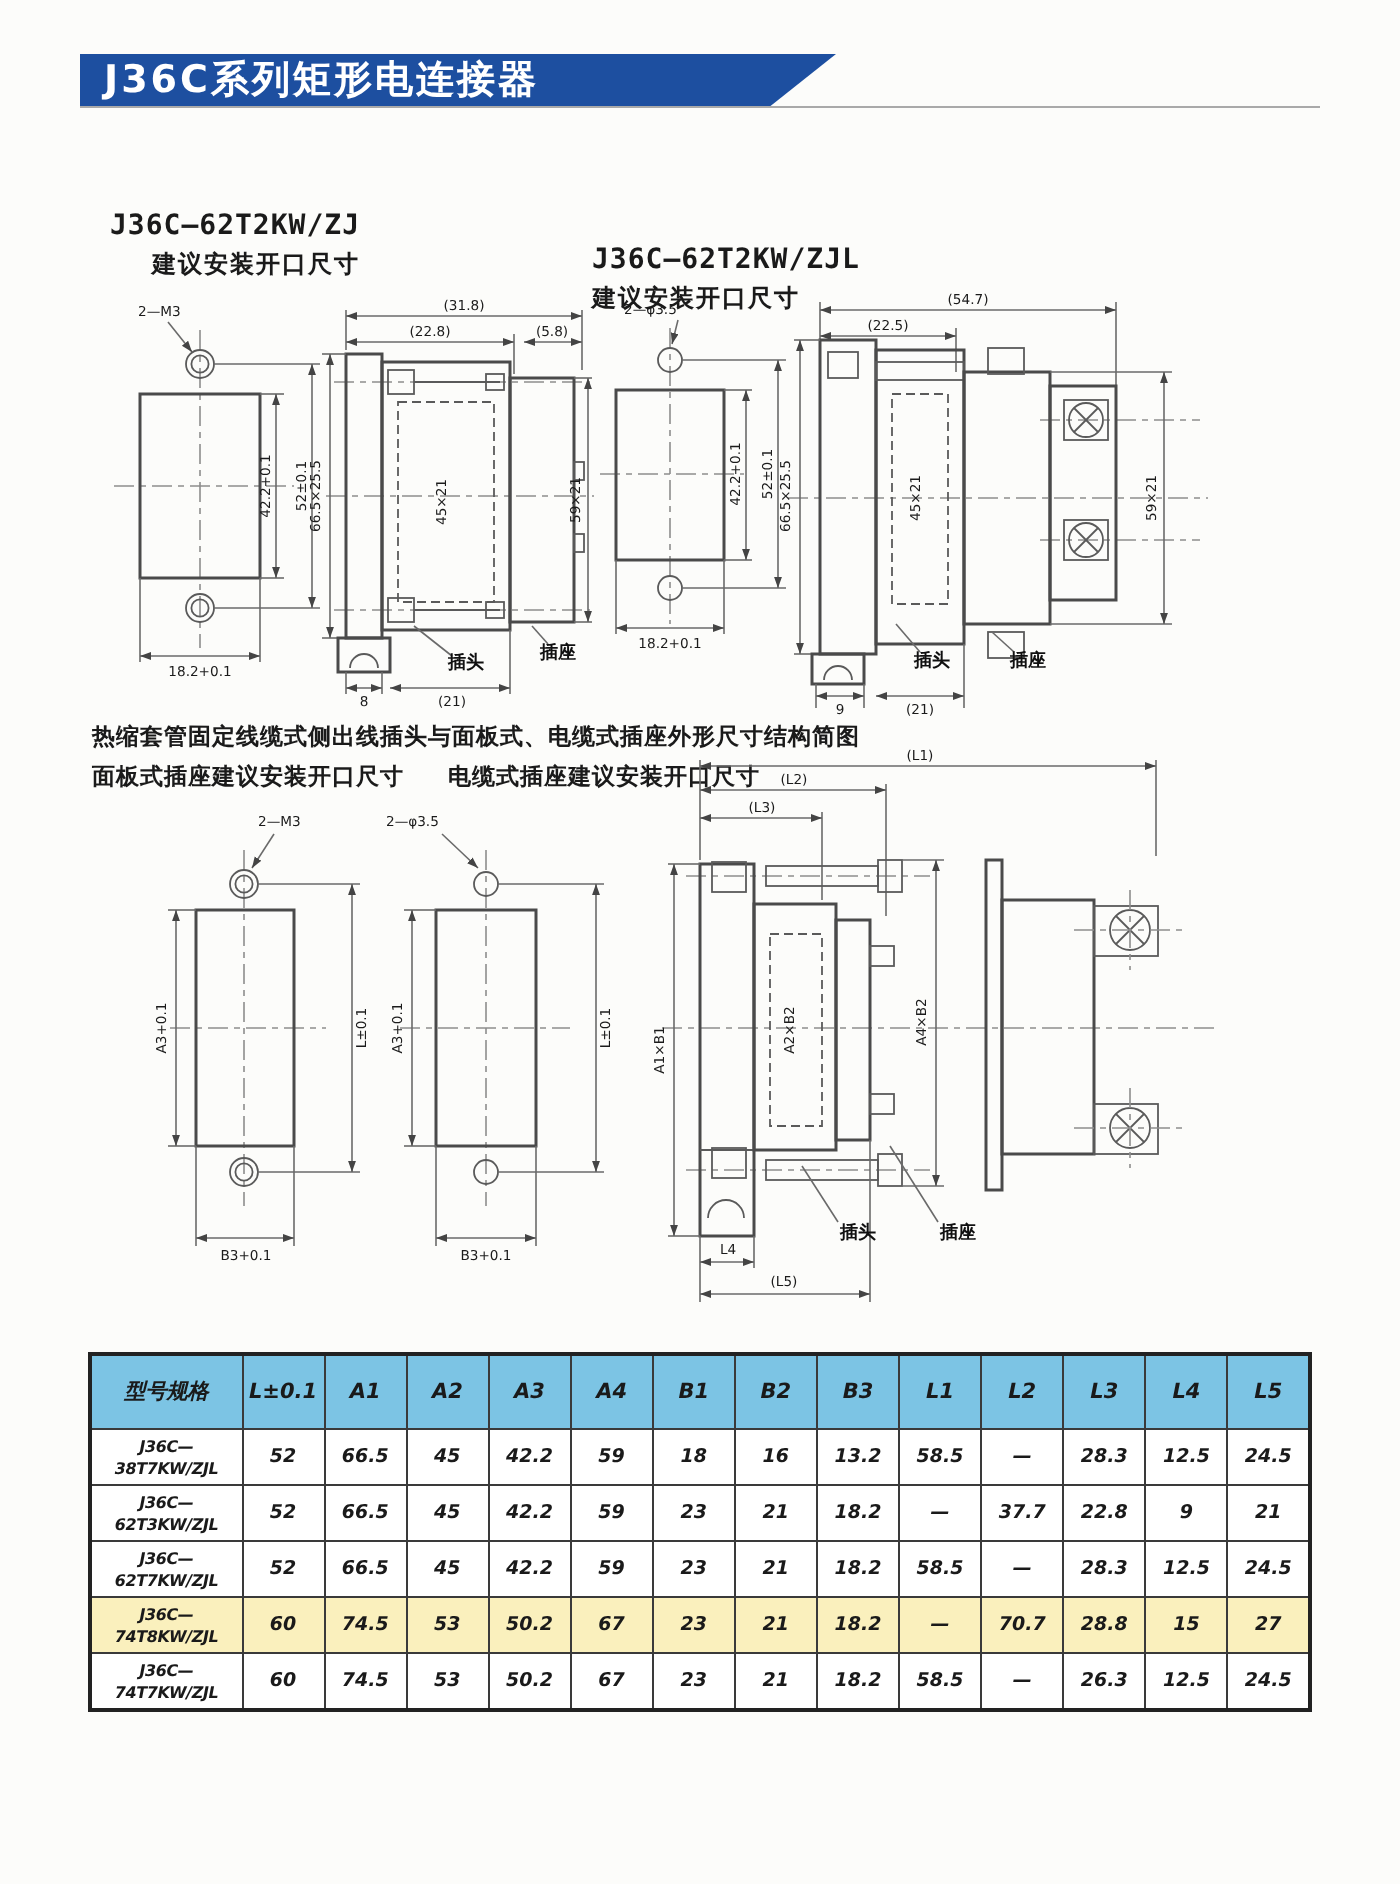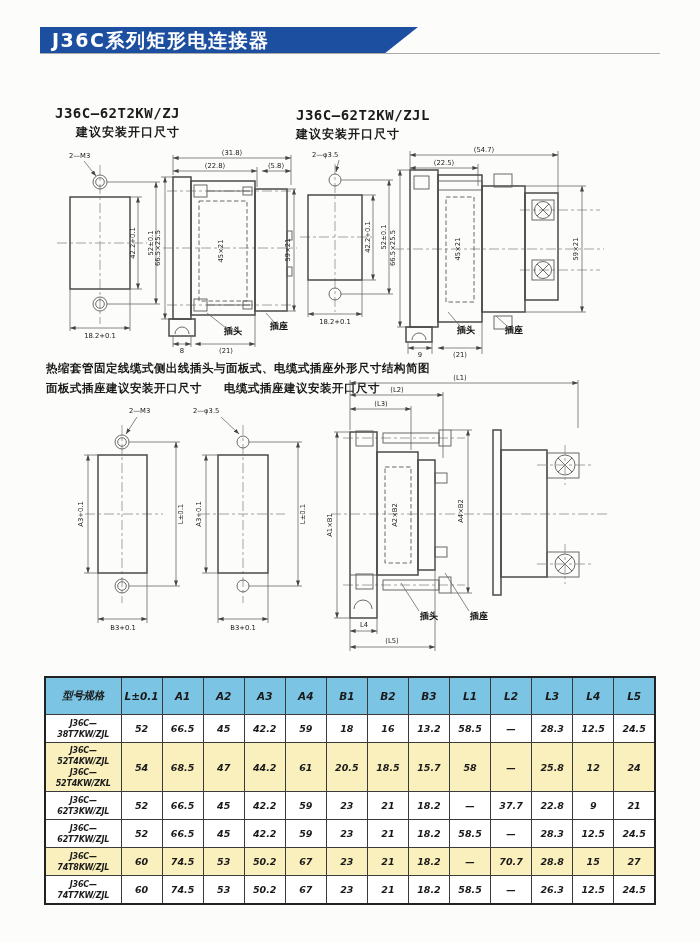--- a/index.html
+++ b/index.html
@@ -8,21 +8,21 @@
   
   .banner{position:absolute;left:40px;top:27px;width:378px;height:27px;background:#1d4fa0;
           clip-path:polygon(0 0,100% 0,calc(100% - 34px) 100%,0 100%);}
   .banner span{display:block;padding-left:12px;line-height:27px;font-size:19px;font-weight:bold;
           color:#ffffff;letter-spacing:1.5px;font-family:"DejaVu Sans",sans-serif;}
   .banner-rule{position:absolute;left:40px;top:53px;width:620px;height:1px;background:#a9a9a9;}
   
   .dwg-title{position:absolute;}
   .dwg-title .mt{font-family:"DejaVu Sans Mono",monospace;font-weight:bold;font-size:14px;letter-spacing:.5px;}
   .dwg-title .st{font-weight:bold;font-size:12px;margin-top:3px;letter-spacing:1px;}
-  .t1{left:55px;top:105px;text-align:right;} .t2{left:296px;top:107px;}
+  .t1{left:55px;top:105px;text-align:right;} .t2{left:296px;top:122px;}
   
   .notes{position:absolute;left:46px;top:358px;font-weight:bold;font-size:11.5px;letter-spacing:.5px;line-height:20px;}
   .notes .gap{margin-left:22px;}
   
   .dwgA{position:absolute;left:45px;top:147px;}
   .dwgB{position:absolute;left:298px;top:142px;}
   .dwgC{position:absolute;left:45px;top:373px;}
   svg .ol{stroke:#4a4a4a;stroke-width:1.5;fill:none;}
   svg .o2{stroke:#5a5a5a;stroke-width:.9;fill:none;}
   svg .dm{stroke:#6a6a6a;stroke-width:.8;fill:none;}
@@ -368,39 +368,20 @@
           <td>59</td>
           <td>18</td>
           <td>16</td>
           <td>13.2</td>
           <td>58.5</td>
           <td>—</td>
           <td>28.3</td>
           <td>12.5</td>
           <td>24.5</td>
         </tr>
-        <tr class="hl">
-          <td class="model">
-            <div>J36C—52T4KW/ZJL</div>
-            <div>J36C—52T4KW/ZKL</div>
-          </td>
-          <td>54</td>
-          <td>68.5</td>
-          <td>47</td>
-          <td>44.2</td>
-          <td>61</td>
-          <td>20.5</td>
-          <td>18.5</td>
-          <td>15.7</td>
-          <td>58</td>
-          <td>—</td>
-          <td>25.8</td>
-          <td>12</td>
-          <td>24</td>
-        </tr>
         <tr>
           <td class="model">
             <div>J36C—62T3KW/ZJL</div>
           </td>
           <td>52</td>
           <td>66.5</td>
           <td>45</td>
           <td>42.2</td>
           <td>59</td>
           <td>23</td>

